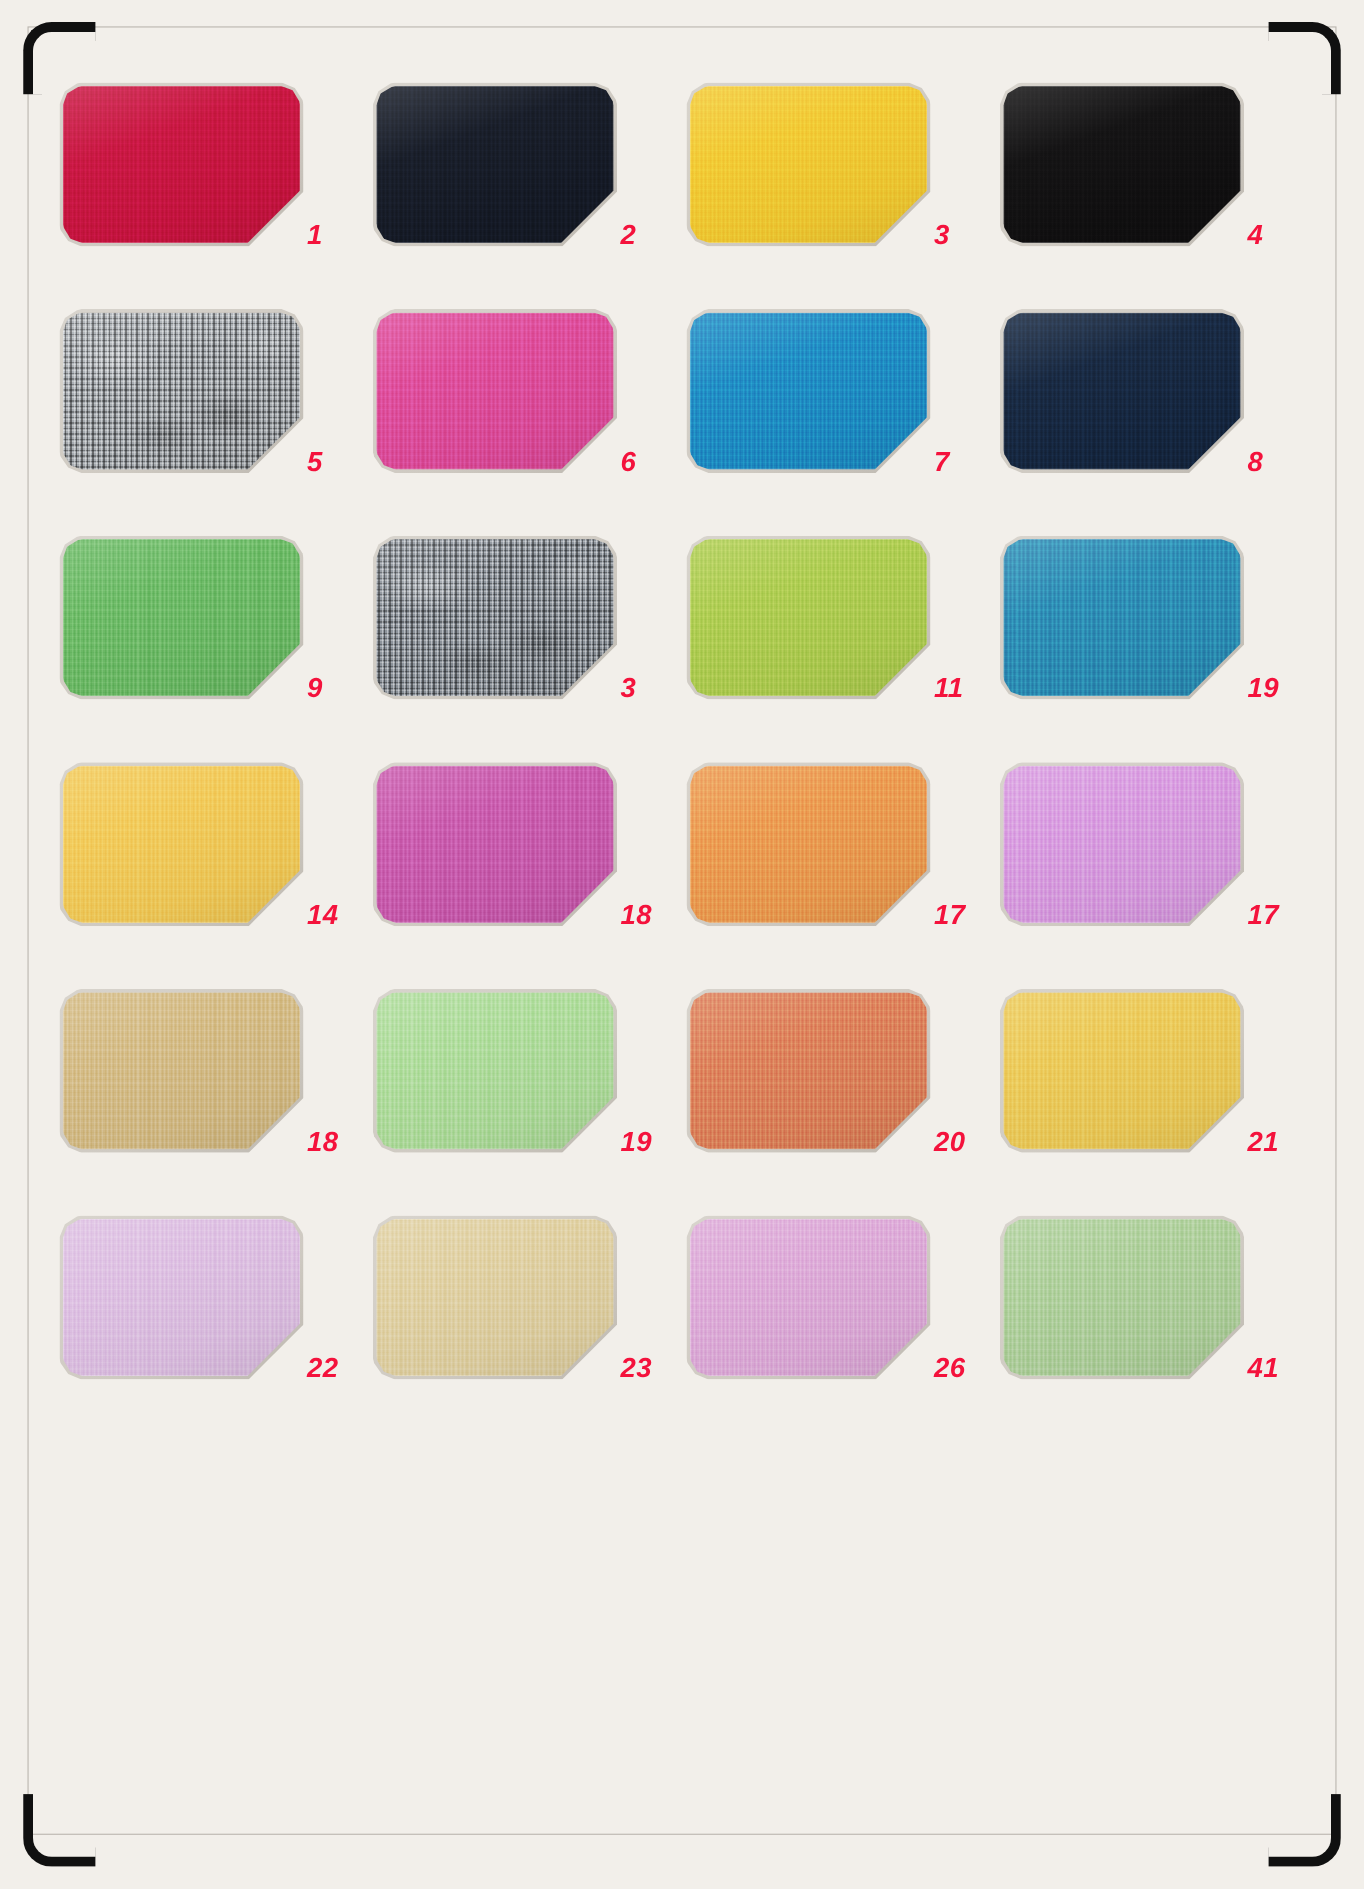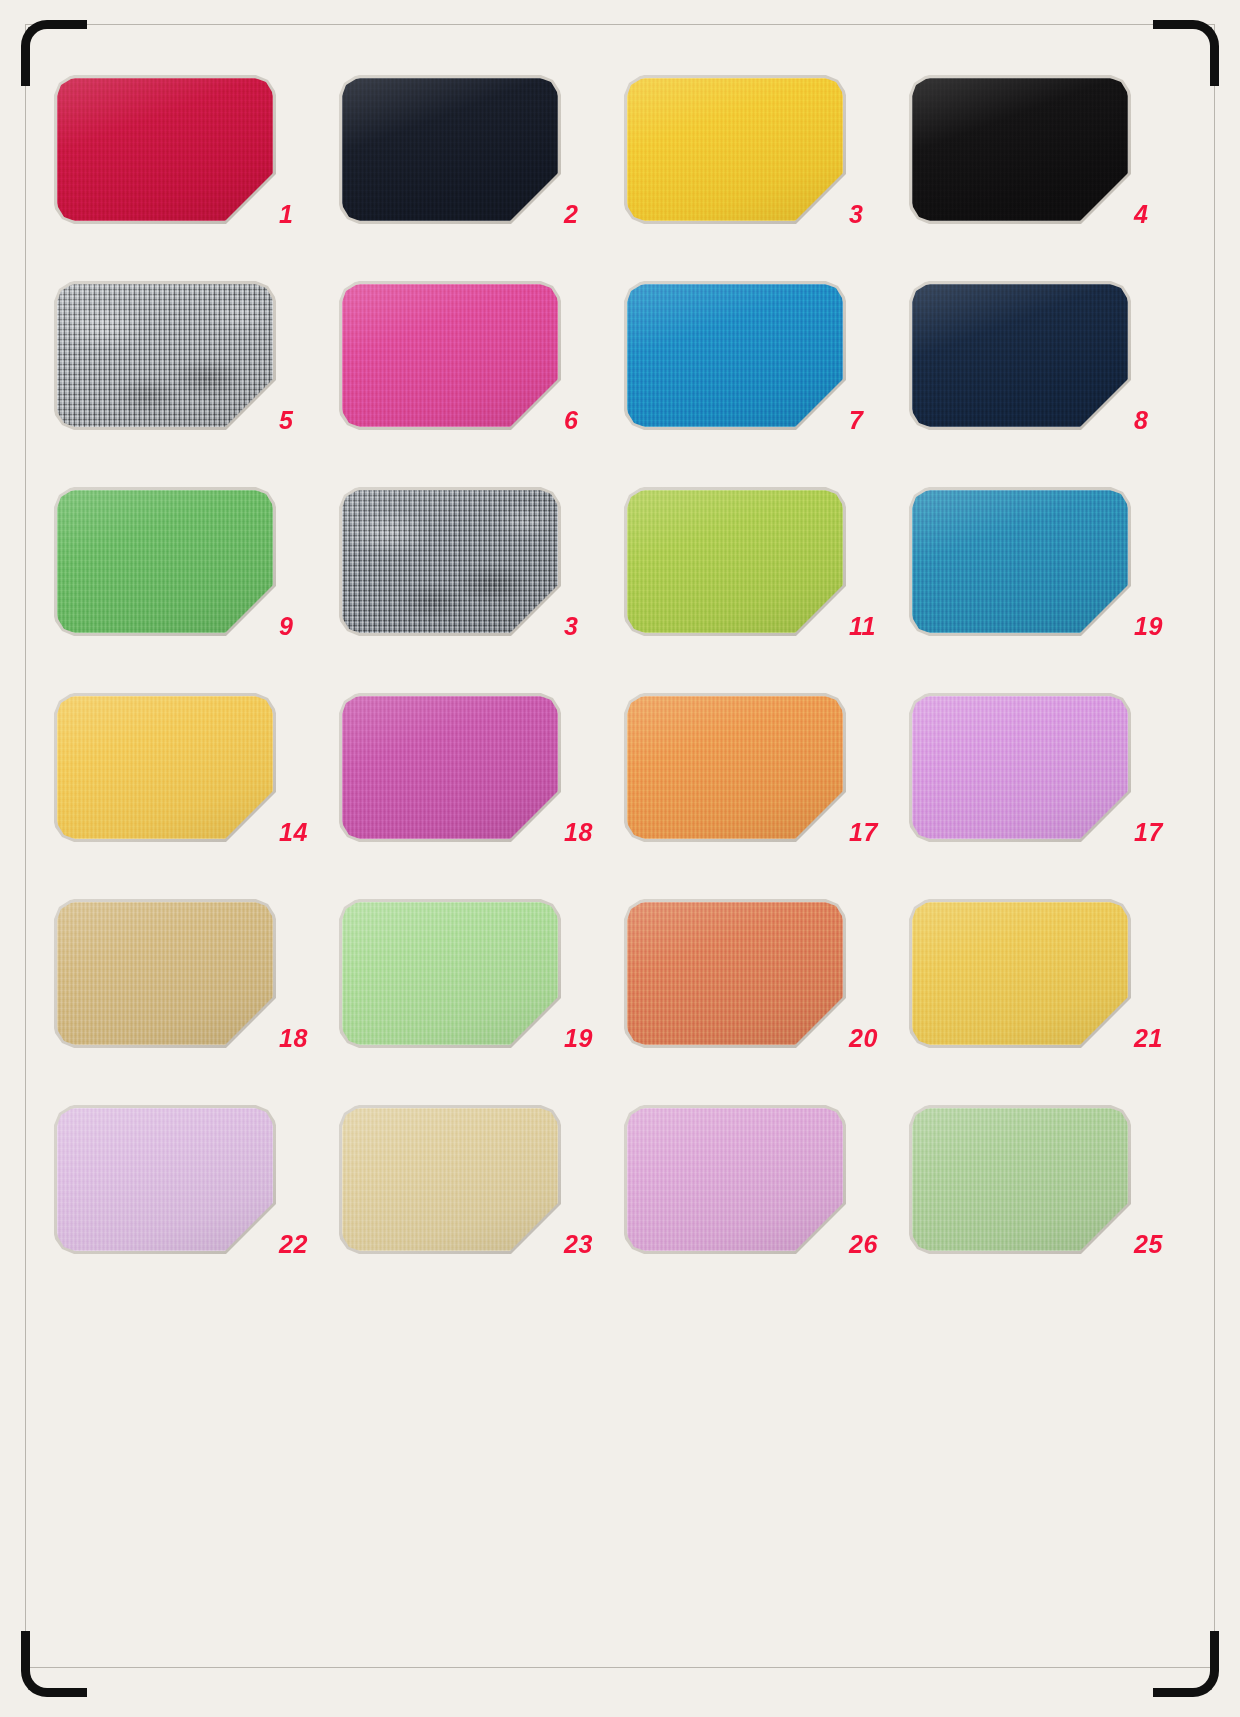--- a/index.html
+++ b/index.html
@@ -455,15 +455,15 @@
       <div class="swatch-number">26</div>
     </div>
     <div class="swatch-cell">
       <div class="swatch-shadow"></div>
       <div class="swatch-chip">
         <div class="swatch-fill" style="background: rgb(174, 207, 155);"></div>
         <div class="swatch-texture"></div>
         <div class="swatch-sheen"></div>
         <div class="swatch-edge"></div>
       </div>
-      <div class="swatch-number">25</div>
+      <div class="swatch-number">41</div>
     </div>
   </div>
 
 </body></html>

